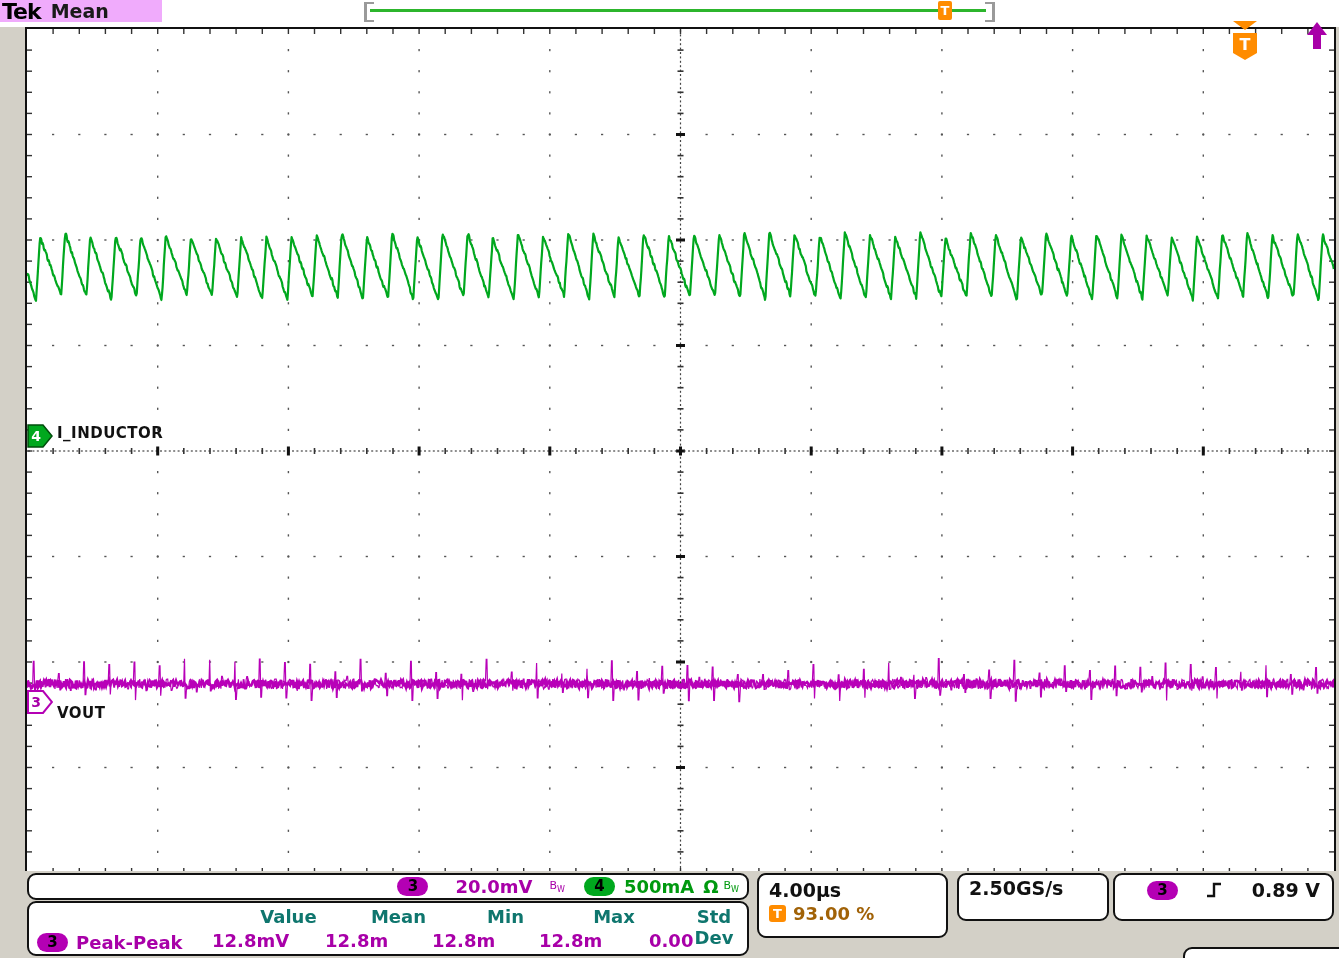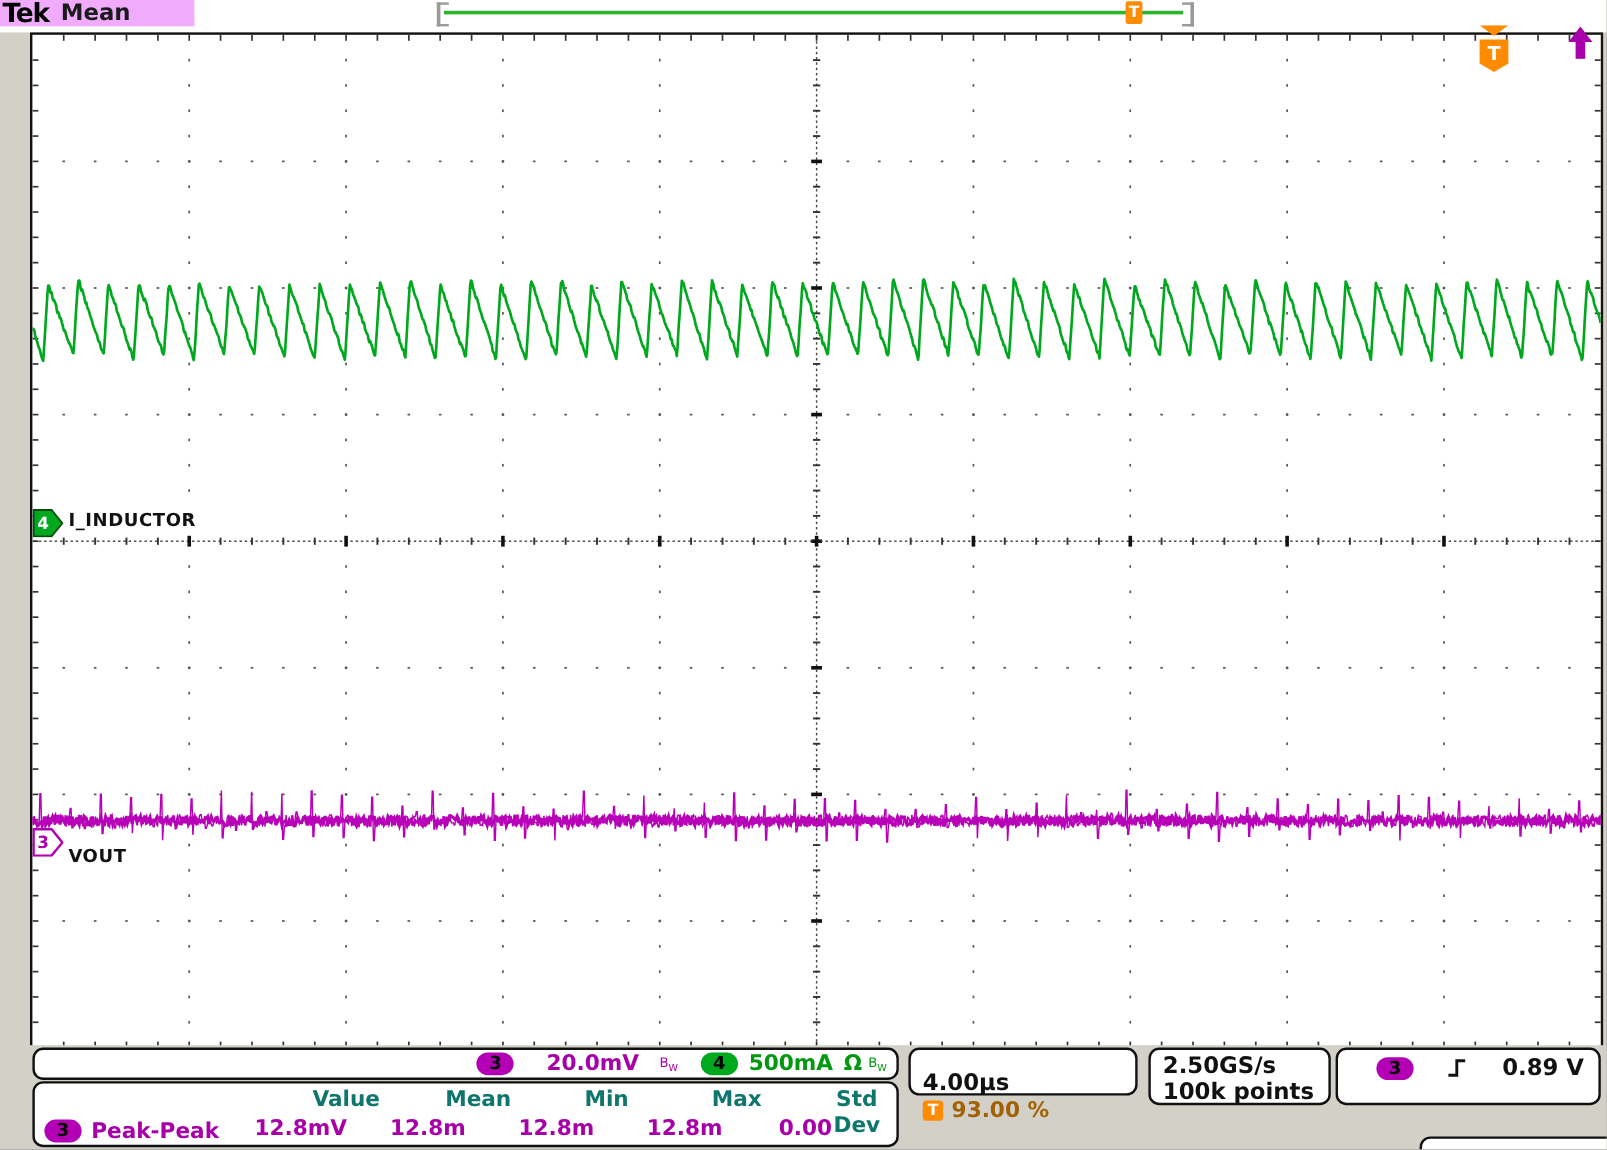--- a/index.html
+++ b/index.html
@@ -27,21 +27,21 @@
   .graticule svg{position:absolute;left:0;top:0;}
   .ch-label{position:absolute;font-weight:bold;font-size:15px;color:#111;letter-spacing:0.5px;}
   .ch-marker{position:absolute;left:1px;width:26px;height:24px;}
   .trig-flag{position:absolute;}
   
   .bottombar{position:absolute;left:0;top:871px;width:100%;height:87px;background:#d3d0c7;}
   .box{position:absolute;background:#fff;border:2px solid #111;border-radius:9px;box-sizing:border-box;}
   .readout-box{left:27px;top:2px;width:722px;height:27px;display:flex;align-items:center;
     justify-content:flex-end;gap:9px;padding-right:8px;}
   .meas-box{left:27px;top:30px;width:722px;height:55px;padding:3px 8px;}
-  .horiz-box{left:757px;top:2px;width:191px;height:40px;padding:16px 10px;}
+  .horiz-box{left:757px;top:2px;width:191px;height:65px;padding:4px 10px;}
   .acqrate-box{left:957px;top:2px;width:152px;height:48px;padding:2px 10px;}
   .trig-box{left:1113px;top:2px;width:221px;height:48px;padding:3px 12px;}
   .clock-box{left:1183px;top:76px;width:170px;height:40px;}
   .badge{display:inline-block;min-width:31px;height:19px;border-radius:10px;text-align:center;
     font-weight:bold;font-size:15px;line-height:19px;color:#000;}
   .badge.ch3{background:#b400b4;}
   .badge.ch4{background:#00a81e;}
   .v-ch3{color:#a800a8;font-weight:bold;font-size:18px;}
   .v-ch4{color:#00990f;font-weight:bold;font-size:18px;}
   .bw{font-weight:normal;font-size:11px;}
@@ -1518,21 +1518,20 @@
     <div class="box horiz-box">
       <div class="black-val">4.00µs</div>
       <div class="horiz-trig-row">
         <span class="mini-t">T</span>
         <span class="orange-val">93.00 %</span>
       </div>
     </div>
 
     <div class="box acqrate-box">
       <div class="black-val acq-lines">2.50GS/s</div>
-      <div class="black-val acq-lines">100k points</div>
     </div>
 
     <div class="box trig-box">
       <div class="trig-row">
         <span class="badge ch3" style="margin-left:20px;">3</span>
         <svg width="16" height="18" style="margin-left:28px;">
           <path d="M1,15 H8 V3 H15" stroke="#111" stroke-width="2.4" fill="none"></path>
         </svg>
         <span class="black-val" style="margin-left:auto;">0.89 V</span>
       </div>

